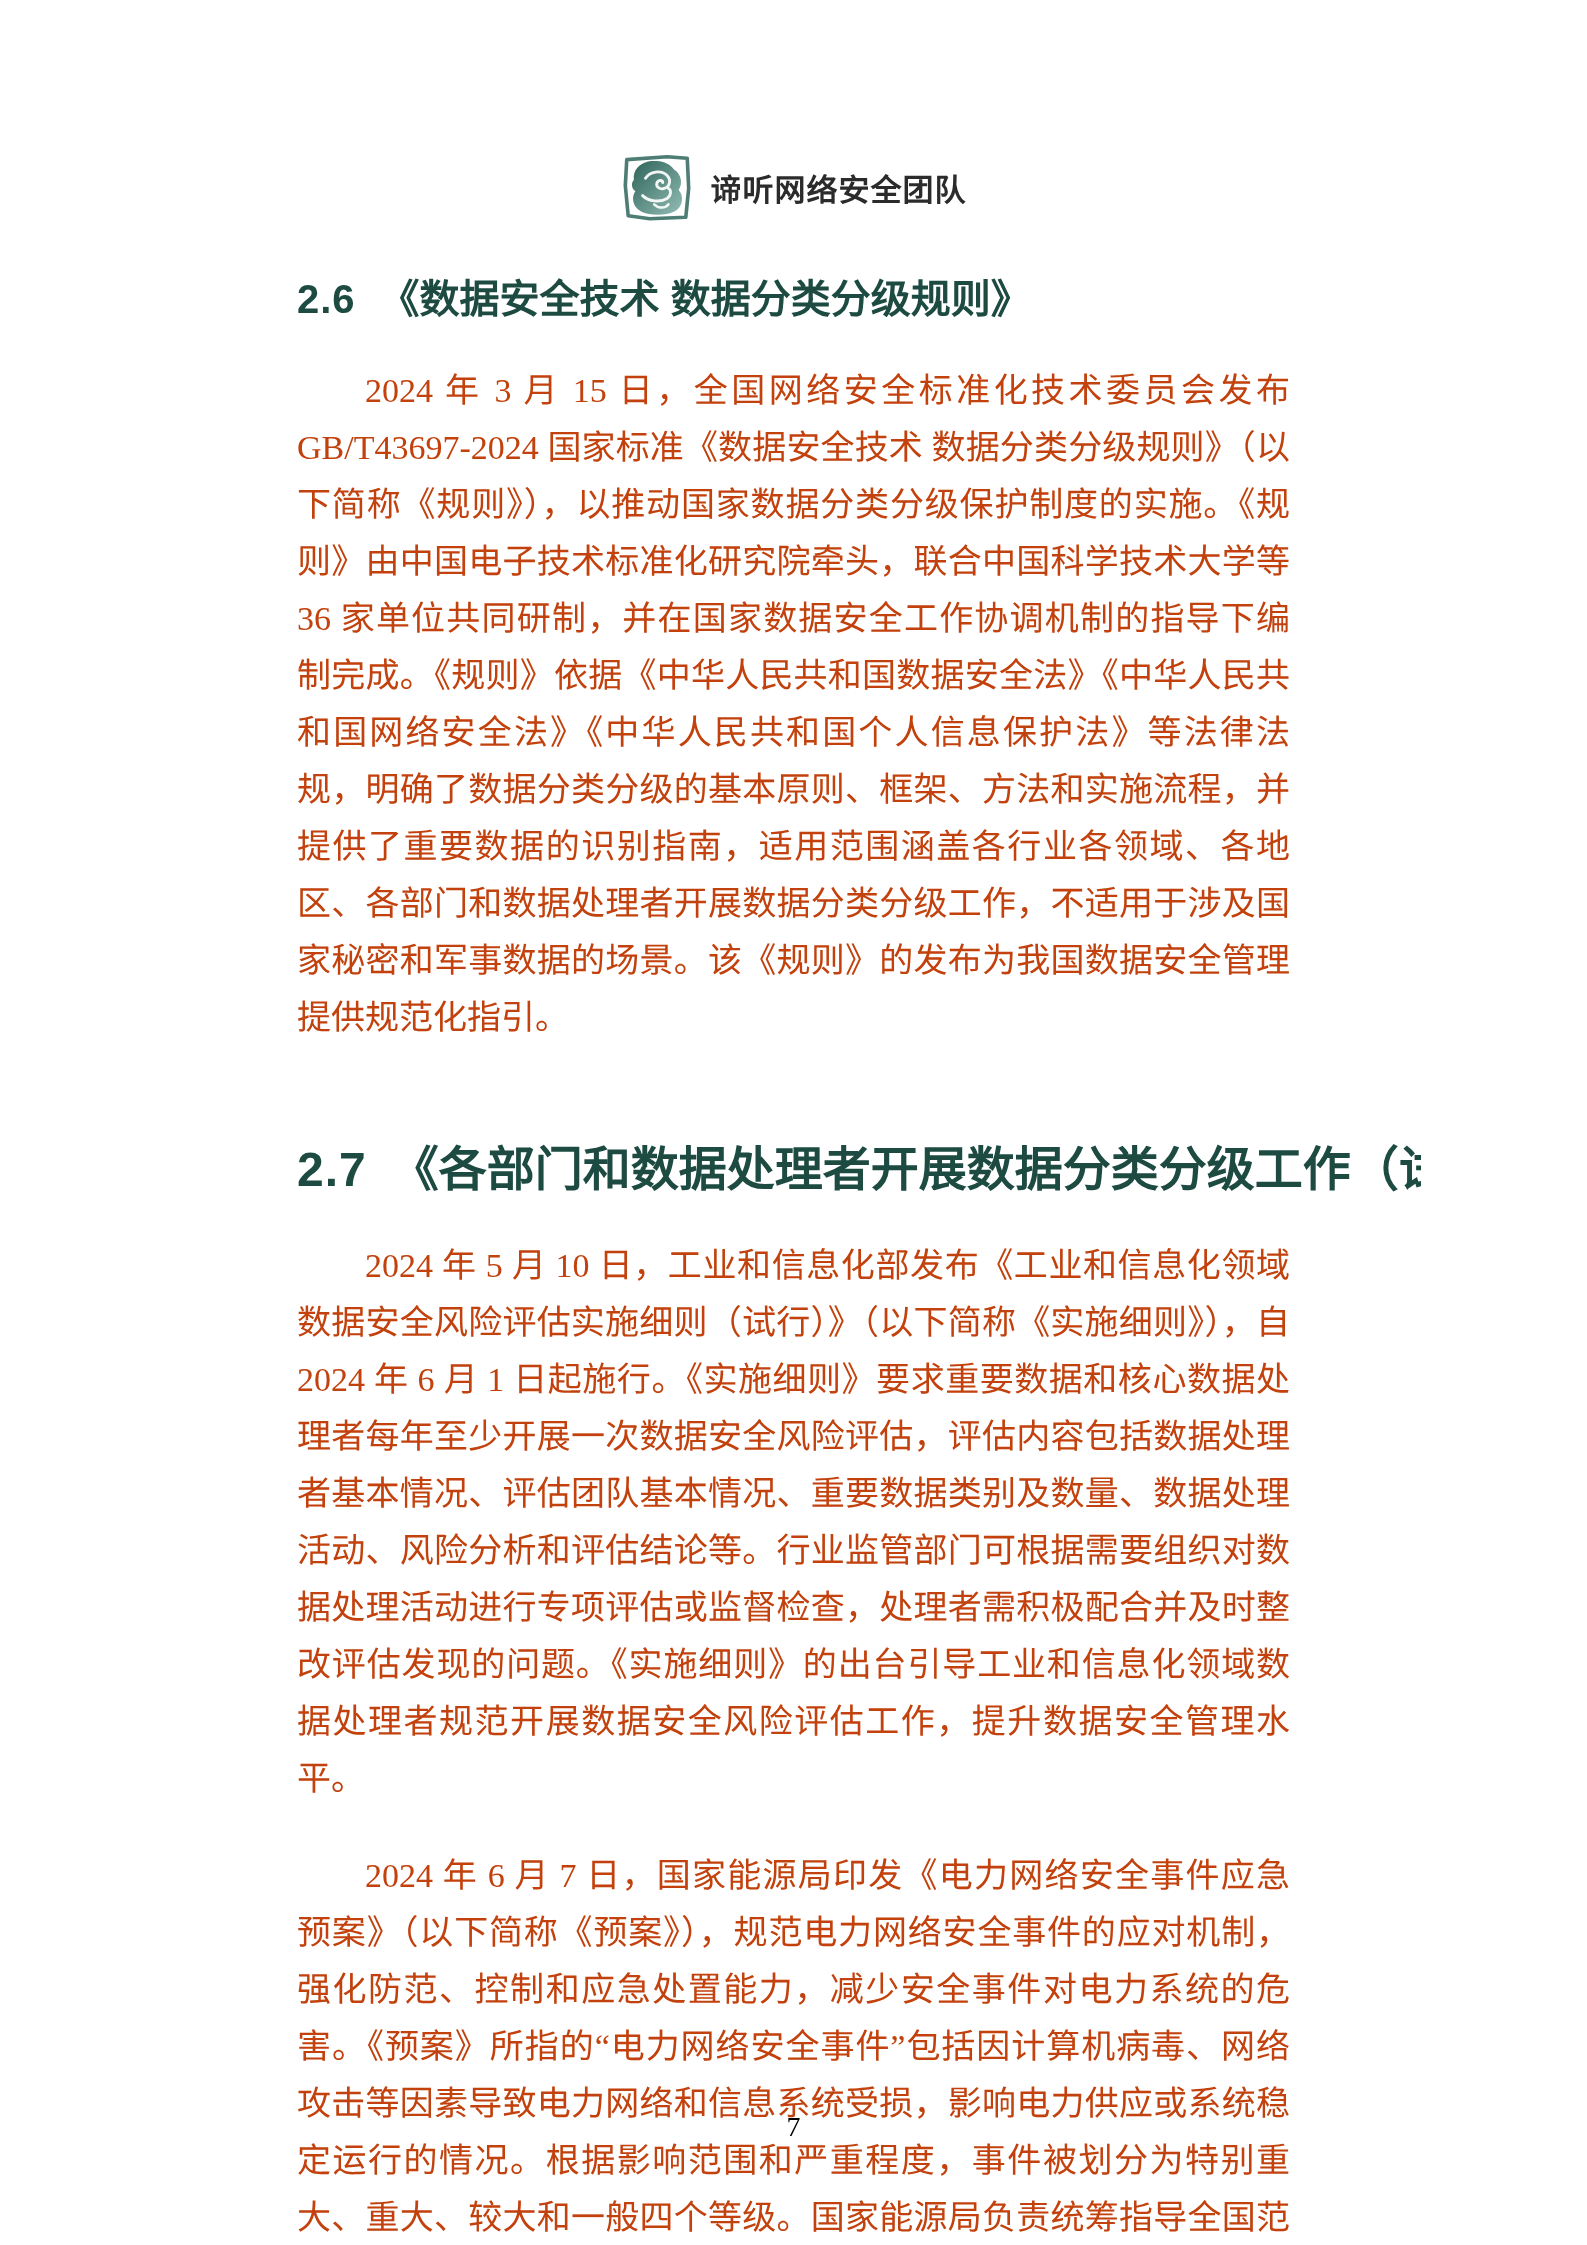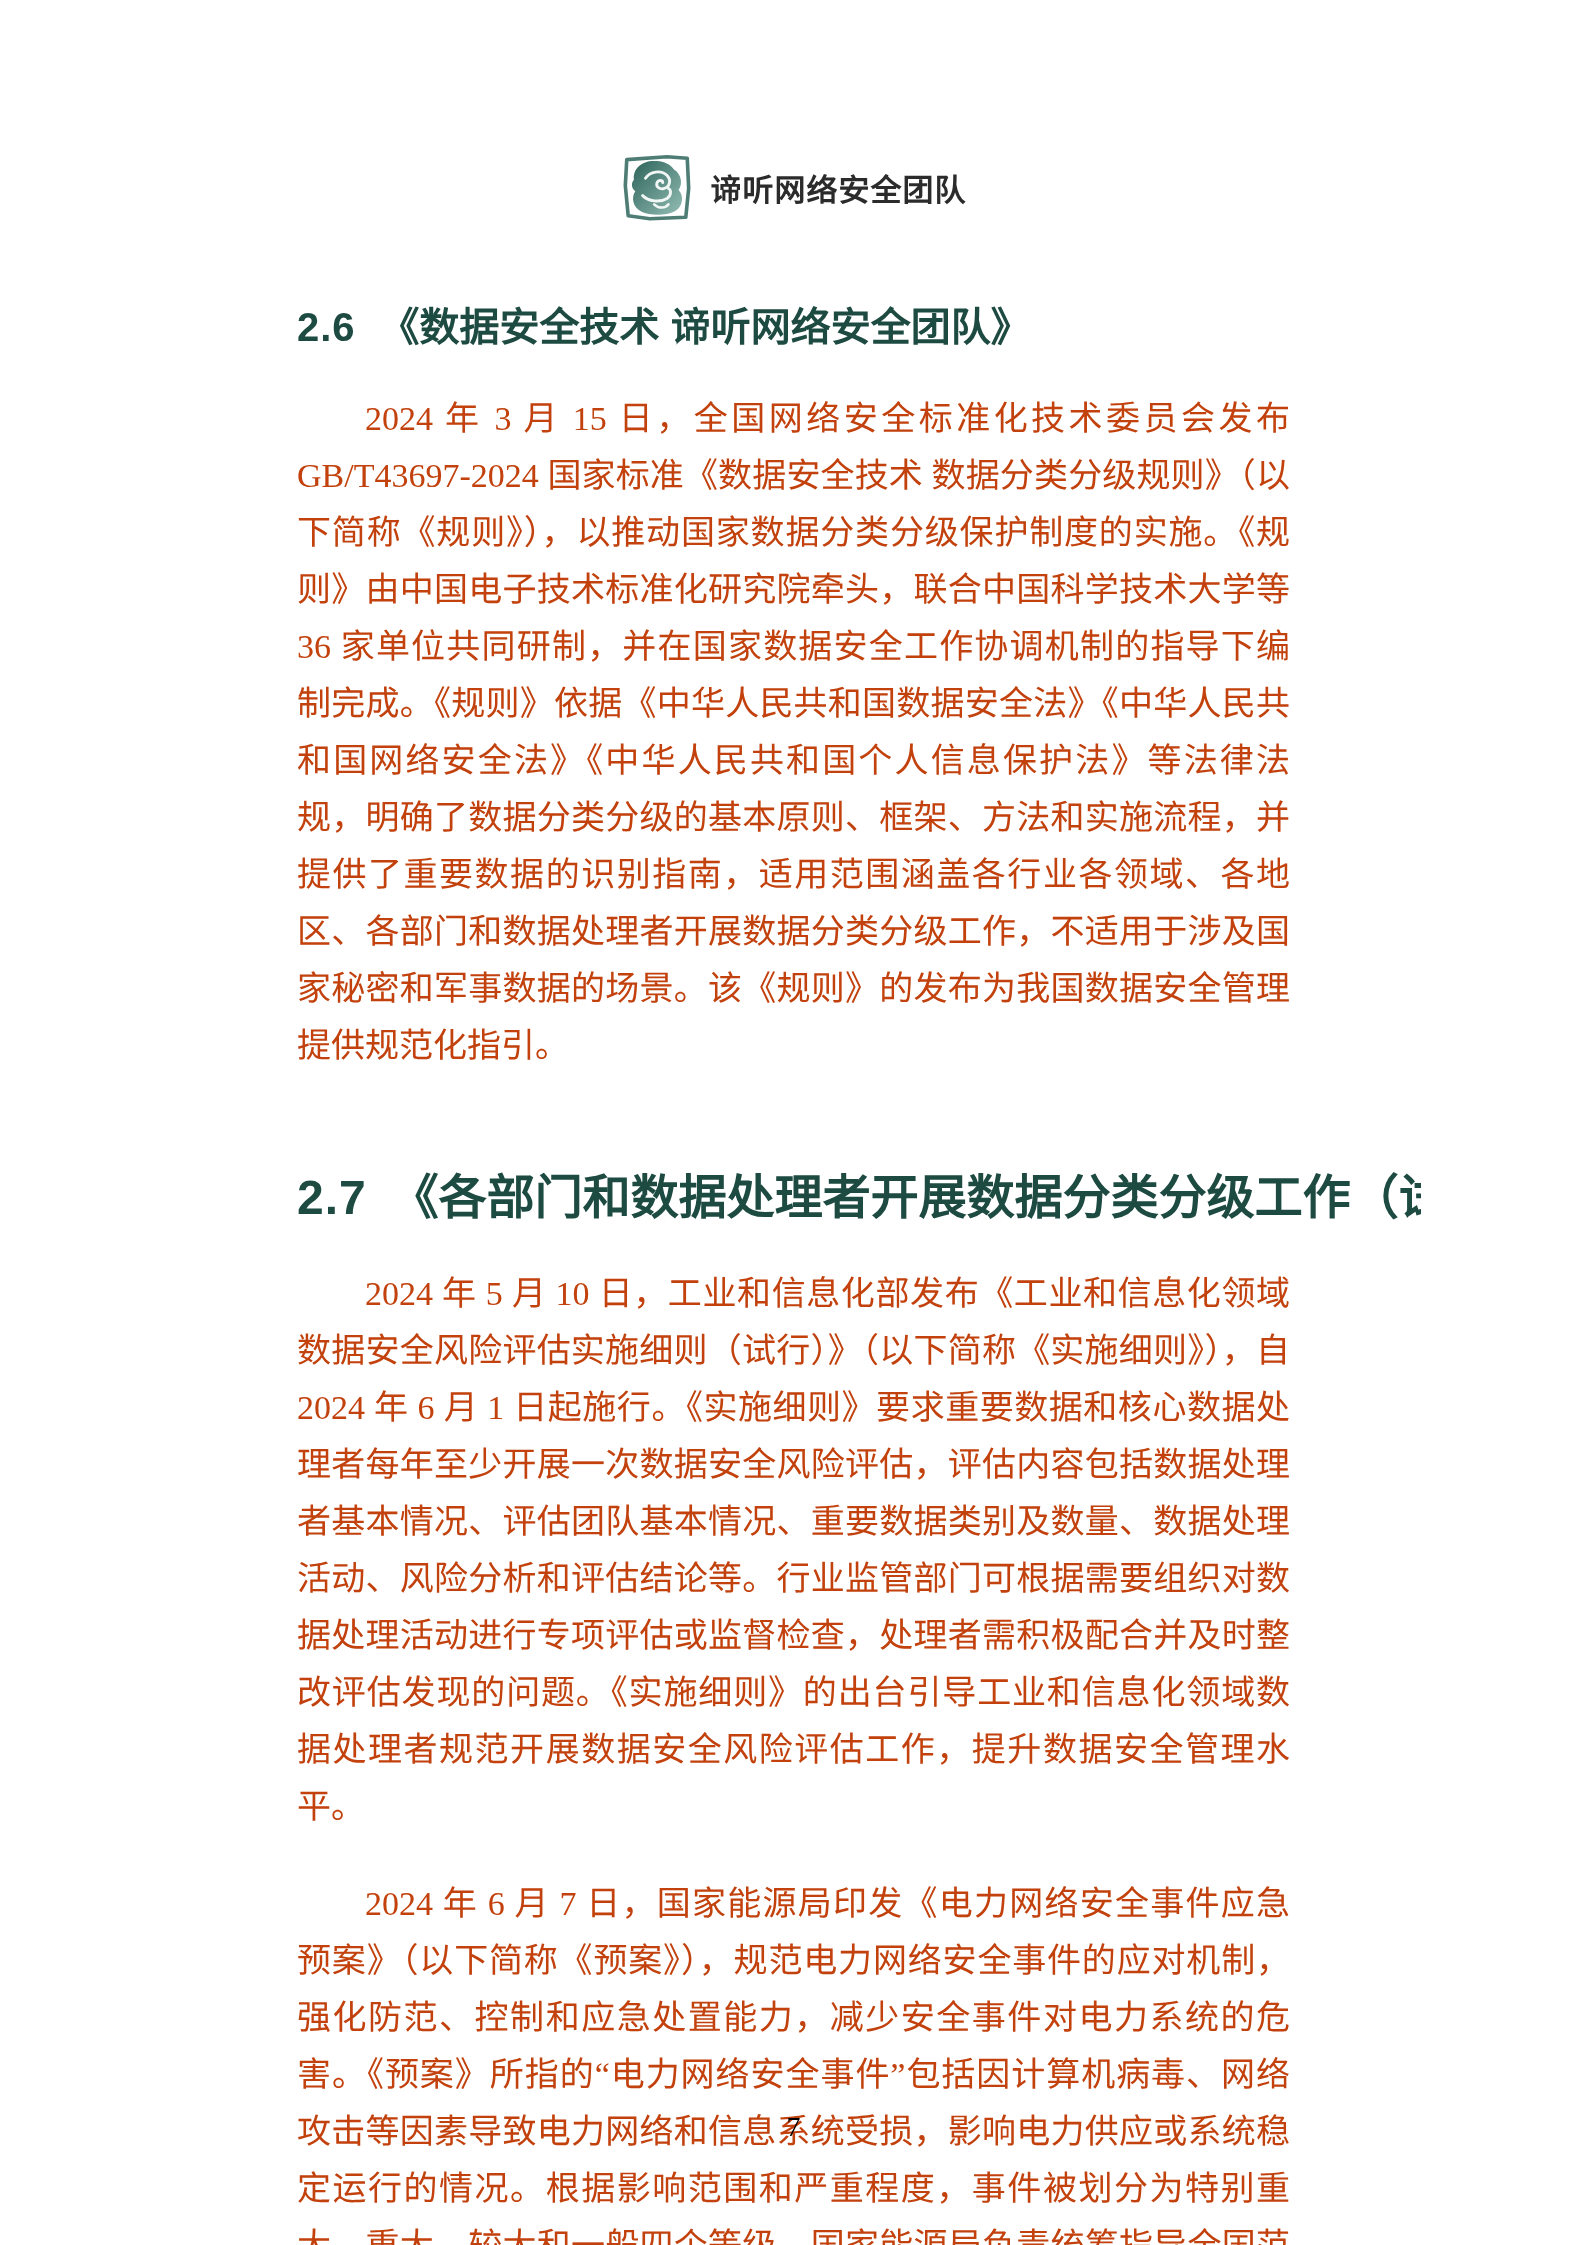--- a/index.html
+++ b/index.html
@@ -41,21 +41,21 @@
     font-family: "Liberation Sans", sans-serif;
     font-weight: 700;
     font-size: 40px;
     line-height: 1.15;
     color: #1d4b42;
     display: flex;
     align-items: baseline;
     white-space: nowrap;
   }
   .sec-num { margin-right: 24px; letter-spacing: 1px; }
-  .sec-heading-26 { margin-top: 80px; align-items: center; }
+  .sec-heading-26 { margin-top: 52px; align-items: center; }
   .sec-heading-27 { margin-top: 96px; font-size: 48px; }
   .sec-heading-28 { margin-top: 94px; }
   .body-para {
     margin-top: 40px;
     font-size: 34px;
     line-height: 57px;
     text-align: justify;
     text-justify: inter-ideograph;
     text-indent: 68px;
     color: #c2410c;
@@ -96,21 +96,21 @@
         <path d="M46 74 C52 80 62 80 66 74" fill="none" stroke="#f2f7f6" stroke-width="3.5" stroke-linecap="round"></path>
       </svg>
     </div>
     <div class="team-name">谛听网络安全团队</div>
   </div>
 
   <div class="content">
 
     <h2 class="sec-heading sec-heading-26">
       <span class="sec-num">2.6</span>
-      <span class="sec-title">《数据安全技术 谛听网络安全团队》</span>
+      <span class="sec-title">《数据安全技术 数据分类分级规则》</span>
     </h2>
     <p class="body-para">2024 年 3 月 15 日，全国网络安全标准化技术委员会发布 GB/T43697-2024 国家标准《数据安全技术 数据分类分级规则》（以下简称《规则》），以推动国家数据分类分级保护制度的实施。《规则》由中国电子技术标准化研究院牵头，联合中国科学技术大学等 36 家单位共同研制，并在国家数据安全工作协调机制的指导下编制完成。《规则》依据《中华人民共和国数据安全法》《中华人民共和国网络安全法》《中华人民共和国个人信息保护法》等法律法规，明确了数据分类分级的基本原则、框架、方法和实施流程，并提供了重要数据的识别指南，适用范围涵盖各行业各领域、各地区、各部门和数据处理者开展数据分类分级工作，不适用于涉及国家秘密和军事数据的场景。该《规则》的发布为我国数据安全管理提供规范化指引。</p>
 
     <h2 class="sec-heading sec-heading-27">
       <span class="sec-num">2.7</span>
       <span class="sec-title">《各部门和数据处理者开展数据分类分级工作（试行）》</span>
     </h2>
     <p class="body-para">2024 年 5 月 10 日，工业和信息化部发布《工业和信息化领域数据安全风险评估实施细则（试行）》（以下简称《实施细则》），自 2024 年 6 月 1 日起施行。《实施细则》要求重要数据和核心数据处理者每年至少开展一次数据安全风险评估，评估内容包括数据处理者基本情况、评估团队基本情况、重要数据类别及数量、数据处理活动、风险分析和评估结论等。行业监管部门可根据需要组织对数据处理活动进行专项评估或监督检查，处理者需积极配合并及时整改评估发现的问题。《实施细则》的出台引导工业和信息化领域数据处理者规范开展数据安全风险评估工作，提升数据安全管理水平。</p>
 
     <p class="body-para">2024 年 6 月 7 日，国家能源局印发《电力网络安全事件应急预案》（以下简称《预案》），规范电力网络安全事件的应对机制，强化防范、控制和应急处置能力，减少安全事件对电力系统的危害。《预案》所指的“电力网络安全事件”包括因计算机病毒、网络攻击等因素导致电力网络和信息系统受损，影响电力供应或系统稳定运行的情况。根据影响范围和严重程度，事件被划分为特别重大、重大、较大和一般四个等级。国家能源局负责统筹指导全国范围内的应急处置工作，并协调提供技术支持，具体实施由电力安全监管司承担，以确保电力系统的安全稳定运行。</p>

